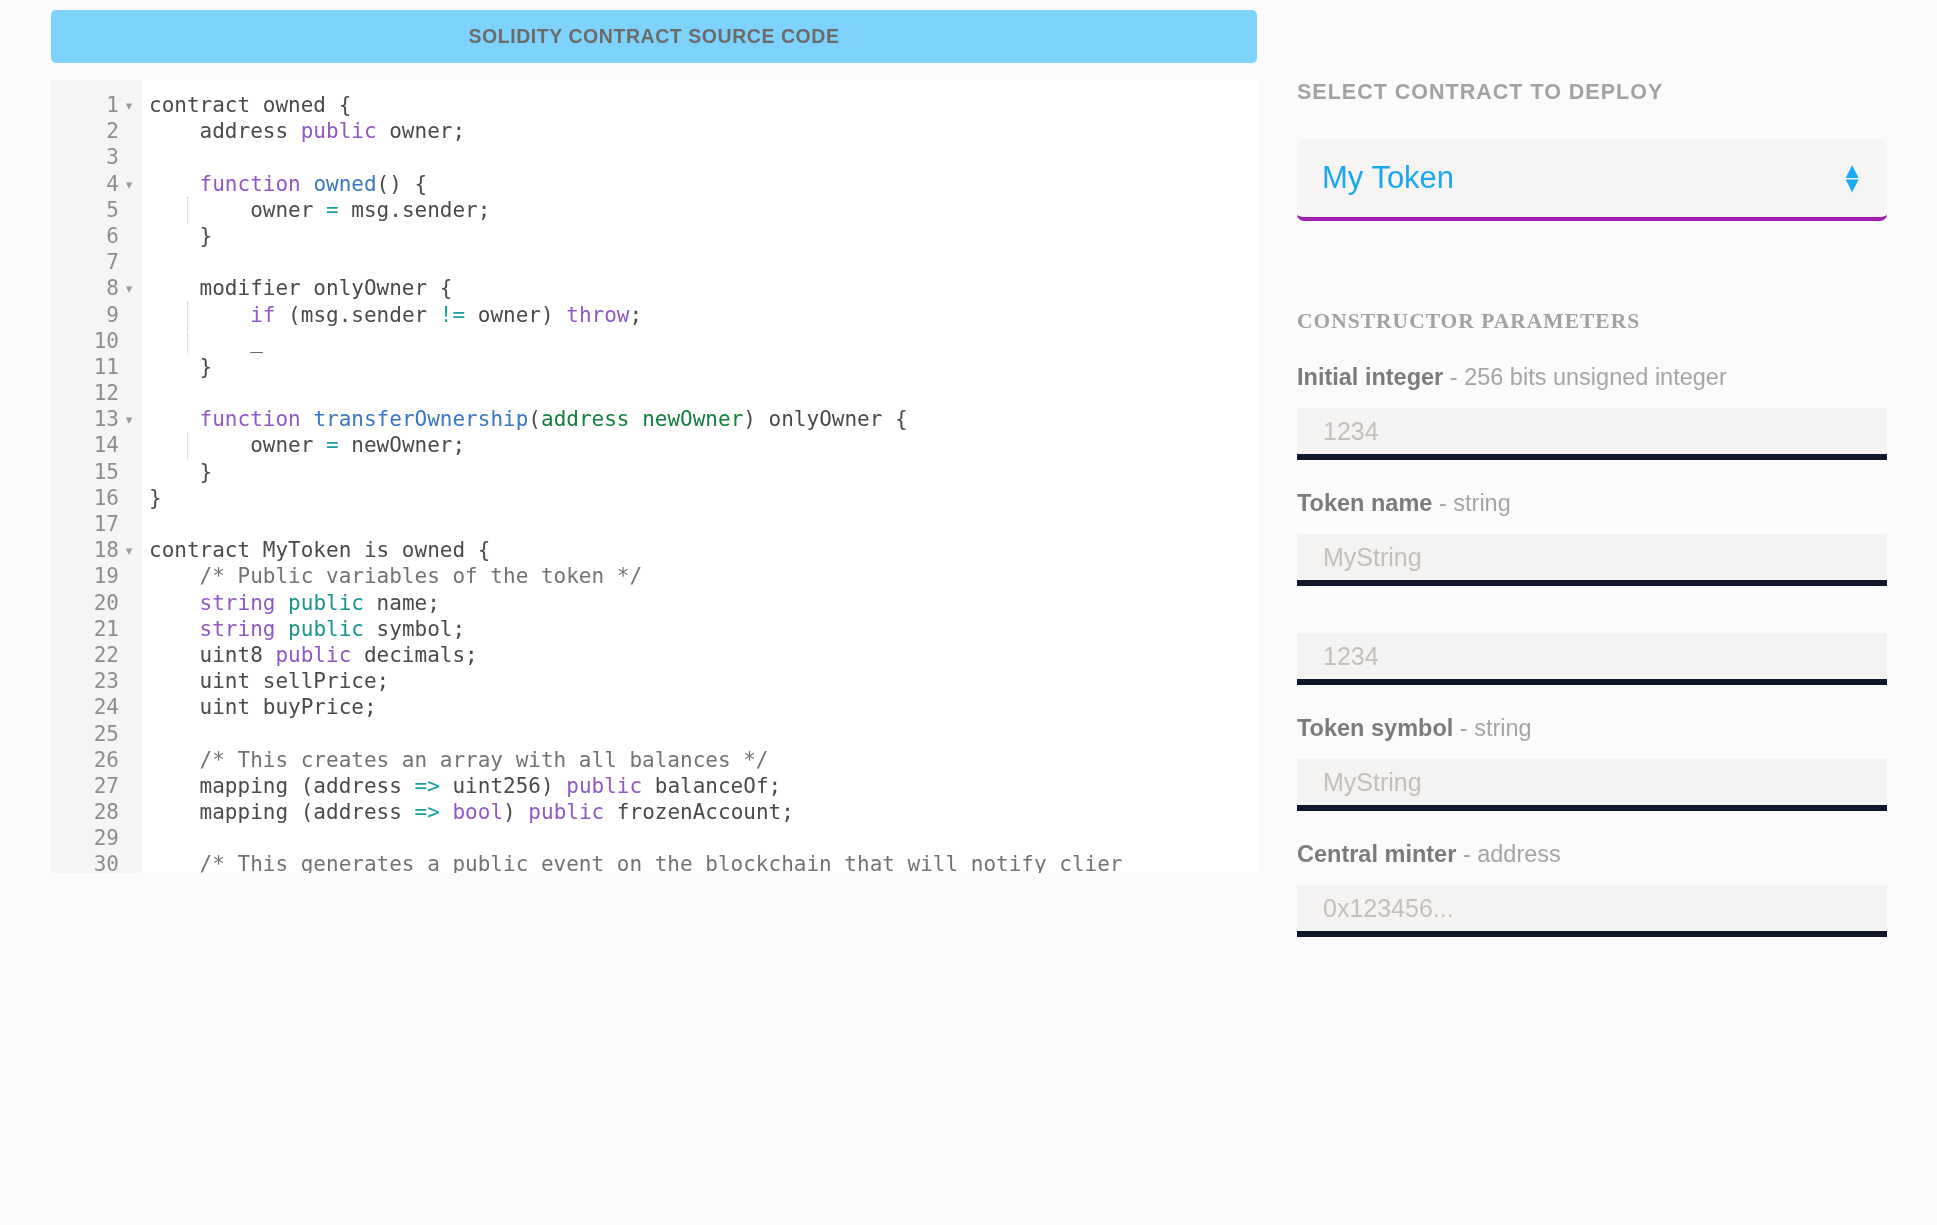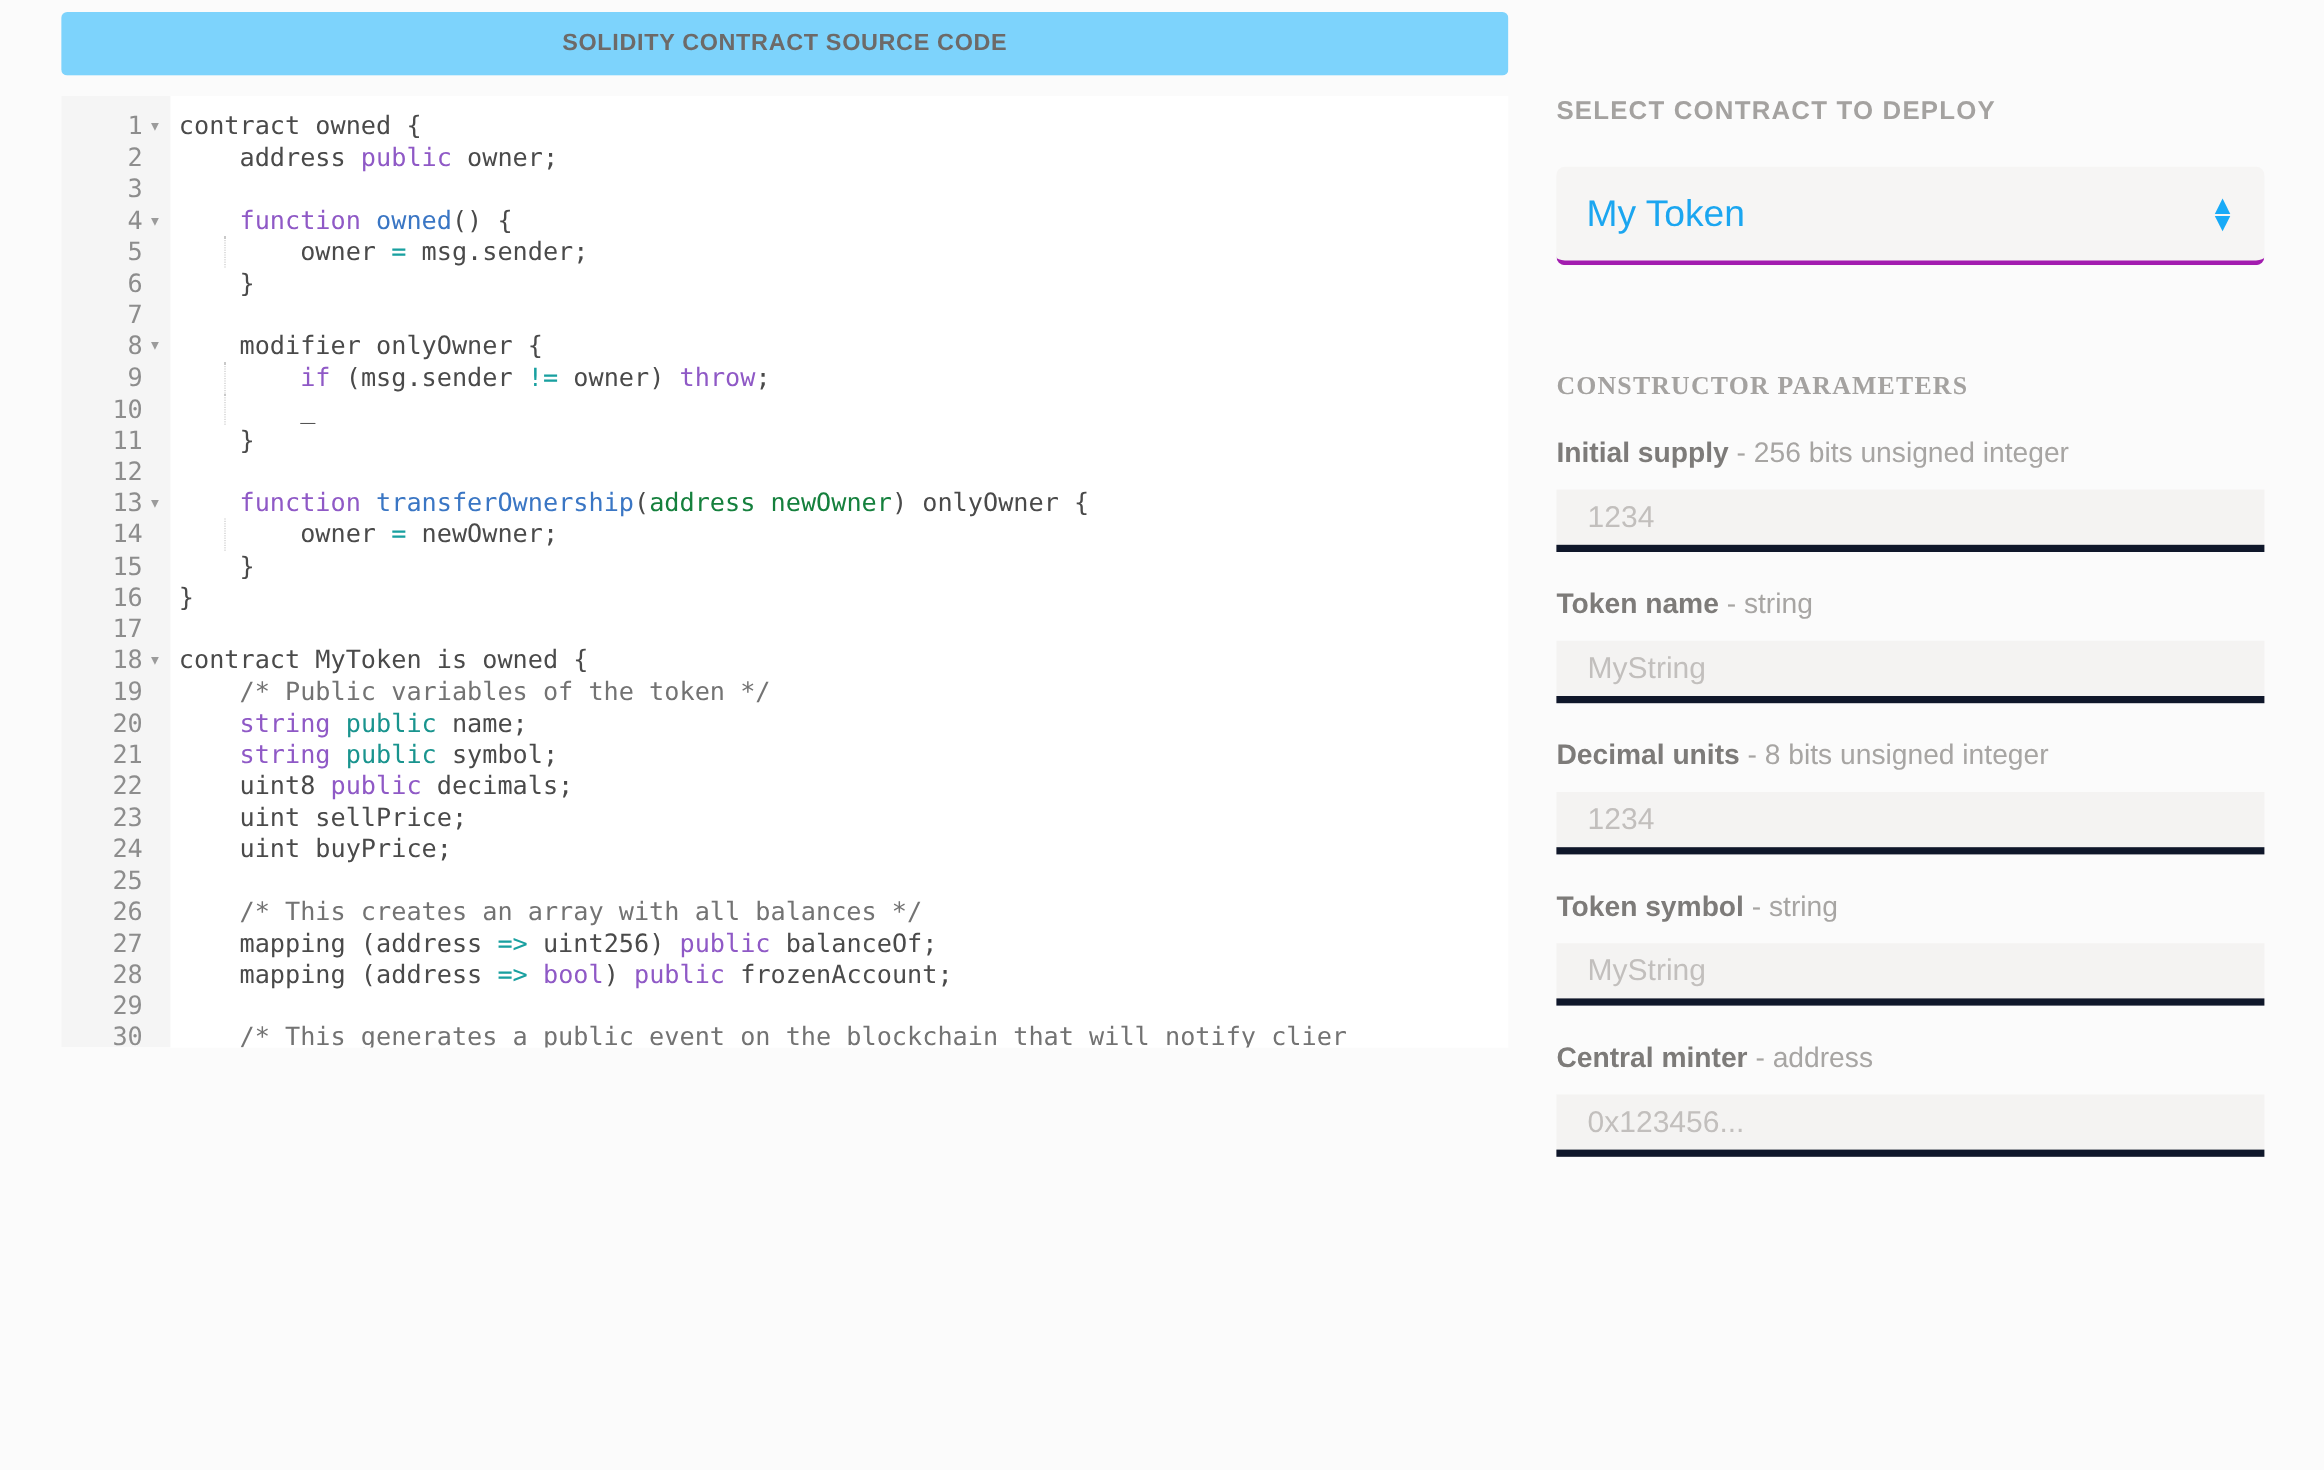--- a/index.html
+++ b/index.html
@@ -243,22 +243,22 @@
       <span id="contract-select-value">My Token</span>
       <span id="select-stepper">
         <span>▲</span>
         <span>▼</span>
       </span>
     </div>
 
     <div class="section-title" id="constructor-title">CONSTRUCTOR PARAMETERS</div>
 
     <div id="param-fields">
-        <div class="field"><div class="field-label"><span class="pname">Initial supply</span><span> - 256 bits unsigned integer</span></div><input class="field-input" type="text" placeholder="1234" style=""></div>
+        <div class="field"><div class="field-label"><span class="pname">Initial integer</span><span> - 256 bits unsigned integer</span></div><input class="field-input" type="text" placeholder="1234" style=""></div>
         <div class="field"><div class="field-label"><span class="pname">Token name</span><span> - string</span></div><input class="field-input" type="text" placeholder="MyString" style=""></div>
-        <div class="field"><div class="field-label"><span class="pname">Decimal units</span><span> - 8 bits unsigned integer</span></div><input class="field-input" type="text" placeholder="1234" style=""></div>
+        <div class="field"><input class="field-input" type="text" placeholder="1234" style=""></div>
         <div class="field"><div class="field-label"><span class="pname">Token symbol</span><span> - string</span></div><input class="field-input" type="text" placeholder="MyString" style=""></div>
         <div class="field"><div class="field-label"><span class="pname">Central minter</span><span> - address</span></div><input class="field-input" type="text" placeholder="0x123456..." style=""></div>
       </div>
 
   </div>
 
 </div>
 
 </body></html>

